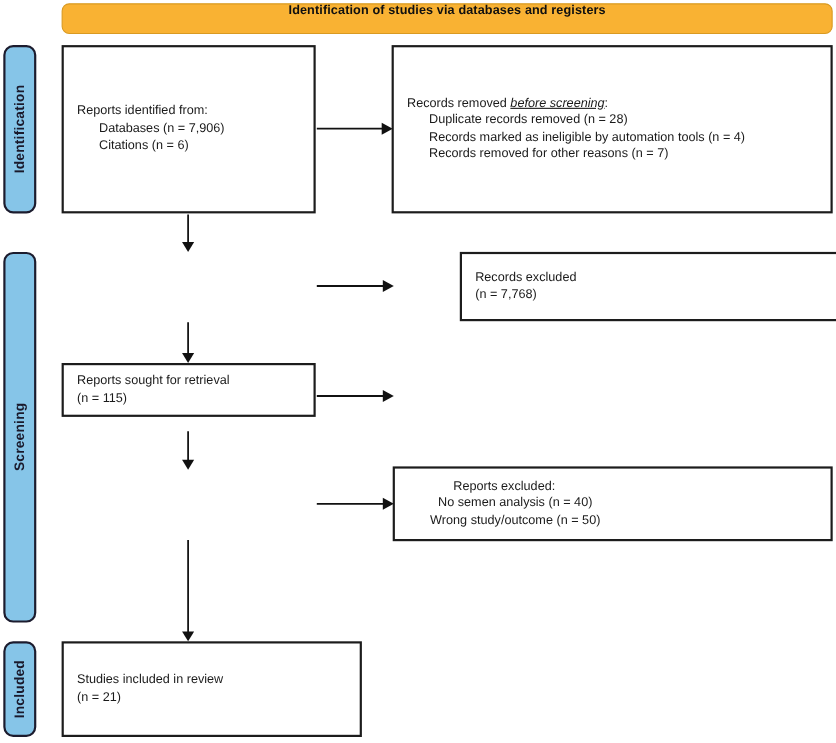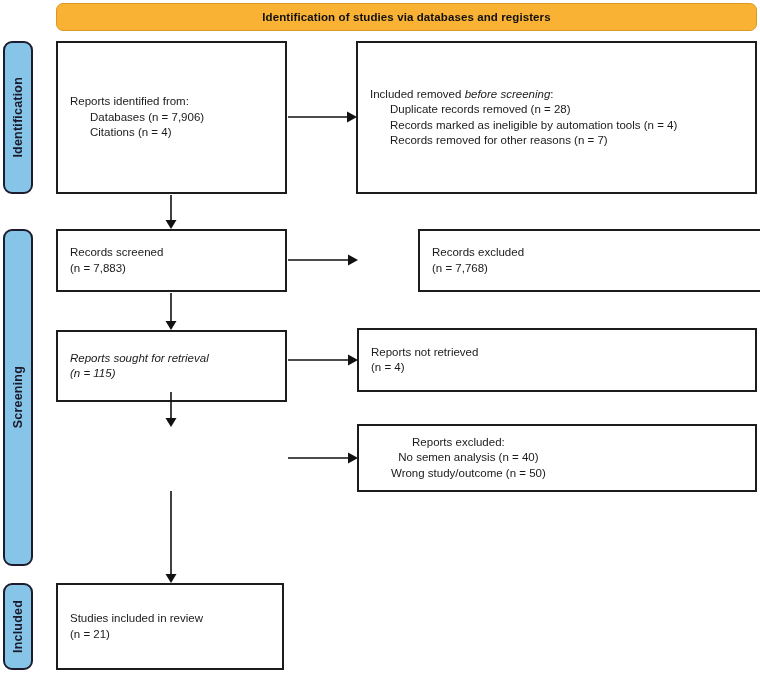--- a/index.html
+++ b/index.html
@@ -25,21 +25,21 @@
     position: absolute;
     left: 56px;
     top: 3px;
     width: 701px;
     height: 28px;
     background: #f9b233;
     border: 1px solid #d99a22;
     border-radius: 7px;
     box-sizing: border-box;
     display: flex;
-    align-items: center;
+    align-items: flex-start;
     justify-content: center;
   }
   .banner-label {
     font-size: 11.5px;
     font-weight: bold;
     color: #101010;
     letter-spacing: 0.1px;
     white-space: nowrap;
   }
 
@@ -77,31 +77,31 @@
     align-items: center;
     padding: 0 0 0 12px;
   }
   .box-text {
     font-size: 11.5px;
     line-height: 15.5px;
     color: #1a1a1a;
     white-space: pre;
   }
   .box-text .indent { padding-left: 20px; display: inline-block; }
-  .box-text em { font-style: italic; }
+  .box-text em { font-style: italic; text-decoration: underline; }
 
   #box-identified      { left: 56px;  top: 41px;  width: 231px; height: 153px; }
   #box-removed         { left: 356px; top: 41px;  width: 401px; height: 153px; }
   #box-screened        { left: 56px;  top: 229px; width: 231px; height: 63px;  }
   #box-excluded        { left: 374px; top: 229px; width: 400px; height: 63px; margin-left: 44px;  }
-  #box-sought          { left: 56px;  top: 330px; width: 231px; height: 72px; font-style: italic;  }
+  #box-sought          { left: 56px;  top: 330px; width: 231px; height: 49px;  }
   #box-not-retrieved   { left: 357px; top: 328px; width: 400px; height: 64px;  }
   #box-assessed        { left: 56px;  top: 427px; width: 231px; height: 63px;  }
   #box-reports-excl    { left: 357px; top: 424px; width: 400px; height: 68px; text-align: center;  }
-  #box-included        { left: 56px;  top: 583px; width: 228px; height: 87px;  }
+  #box-included        { left: 56px;  top: 583px; width: 273px; height: 87px;  }
 
   
   .arrow-svg {
     position: absolute;
     overflow: visible;
     pointer-events: none;
   }
   .arrow-svg line { stroke: #111111; stroke-width: 1.6; }
   .arrow-head { fill: #111111; }
 </style>
@@ -120,49 +120,41 @@
   <div class="stage-tab" id="tab-screening">
     <span class="stage-label">Screening</span>
   </div>
   <div class="stage-tab" id="tab-included">
     <span class="stage-label">Included</span>
   </div>
 
   <div class="box" id="box-identified">
     <div class="box-text"><span>Reports identified from:</span>
 <span class="indent">Databases (n = 7,906)</span>
-<span class="indent">Citations (n = 4)</span></div>
+<span class="indent">Citations (n = 6)</span></div>
   </div>
 
   <div class="box" id="box-removed">
-    <div class="box-text"><span>Included removed </span><em>before screening</em><span>:</span>
+    <div class="box-text"><span>Records removed </span><em>before screening</em><span>:</span>
 <span class="indent">Duplicate records removed (n = 28)</span>
 <span class="indent">Records marked as ineligible by automation tools (n = 4)</span>
 <span class="indent">Records removed for other reasons (n = 7)</span></div>
   </div>
 
-  <div class="box" id="box-screened">
-    <div class="box-text"><span>Records screened</span>
-<span>(n = 7,883)</span></div>
-  </div>
 
   <div class="box" id="box-excluded">
     <div class="box-text"><span>Records excluded</span>
 <span>(n = 7,768)</span></div>
   </div>
 
   <div class="box" id="box-sought">
     <div class="box-text"><span>Reports sought for retrieval</span>
 <span>(n = 115)</span></div>
   </div>
 
-  <div class="box" id="box-not-retrieved">
-    <div class="box-text"><span>Reports not retrieved</span>
-<span>(n = 4)</span></div>
-  </div>
 
 
   <div class="box" id="box-reports-excl">
     <div class="box-text"><span>Reports excluded:</span>
 <span class="indent">No semen analysis (n = 40)</span>
 <span class="indent">Wrong study/outcome (n = 50)</span></div>
   </div>
 
   <div class="box" id="box-included">
     <div class="box-text"><span>Studies included in review</span>

